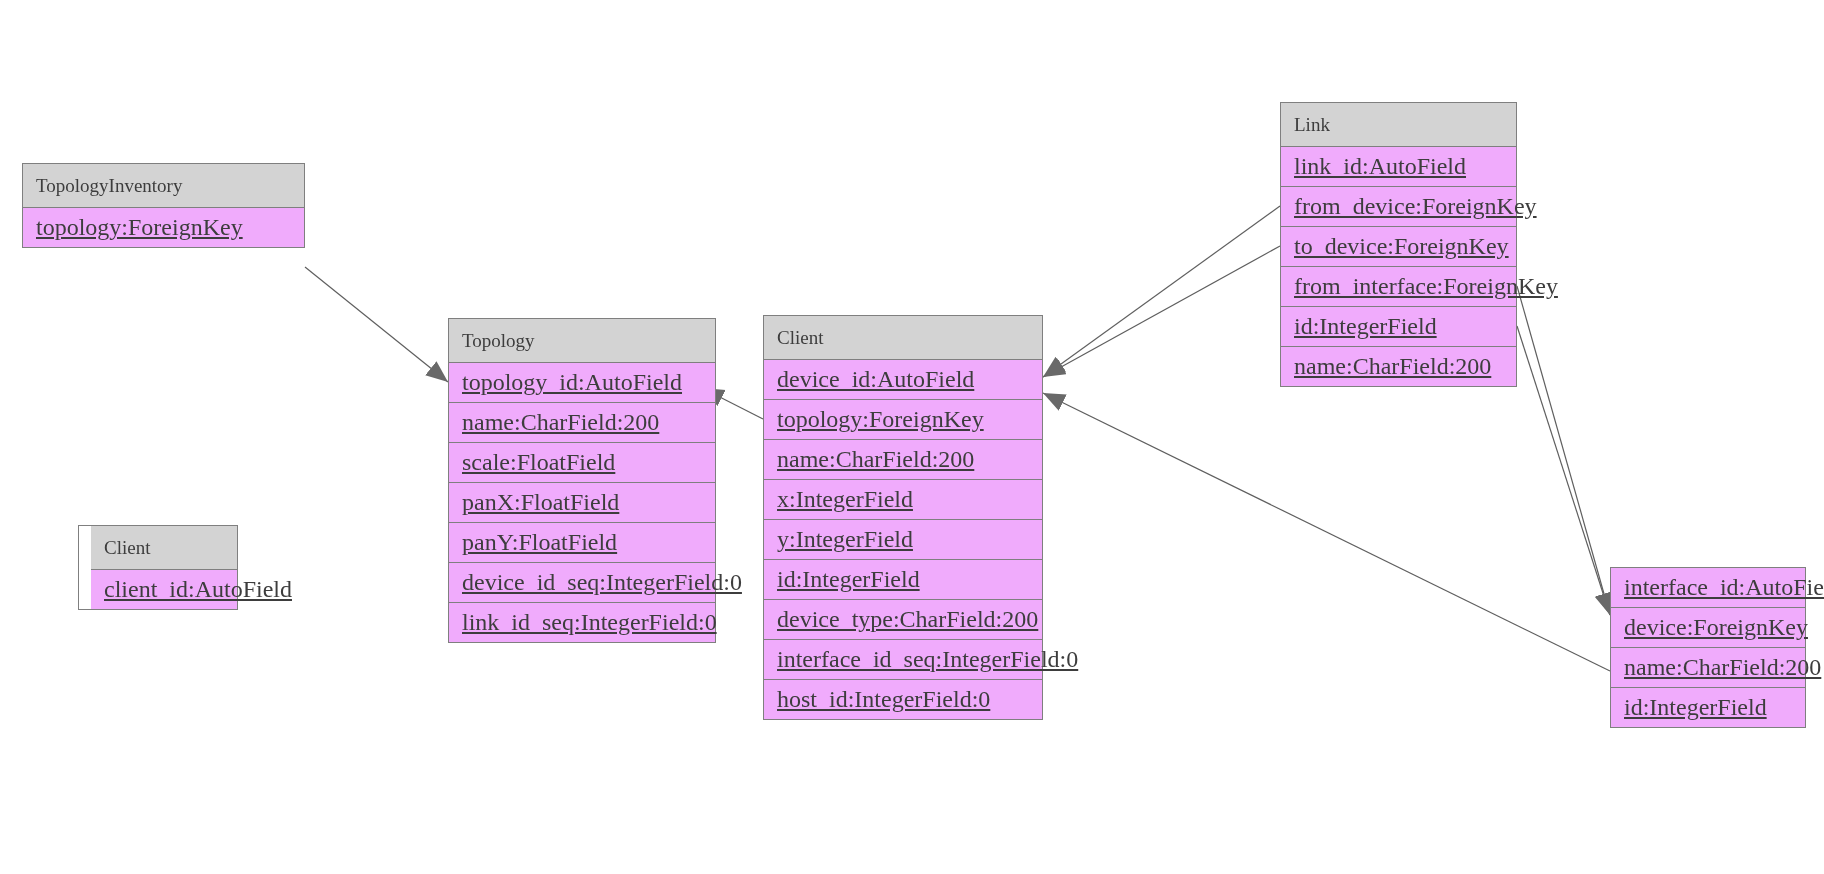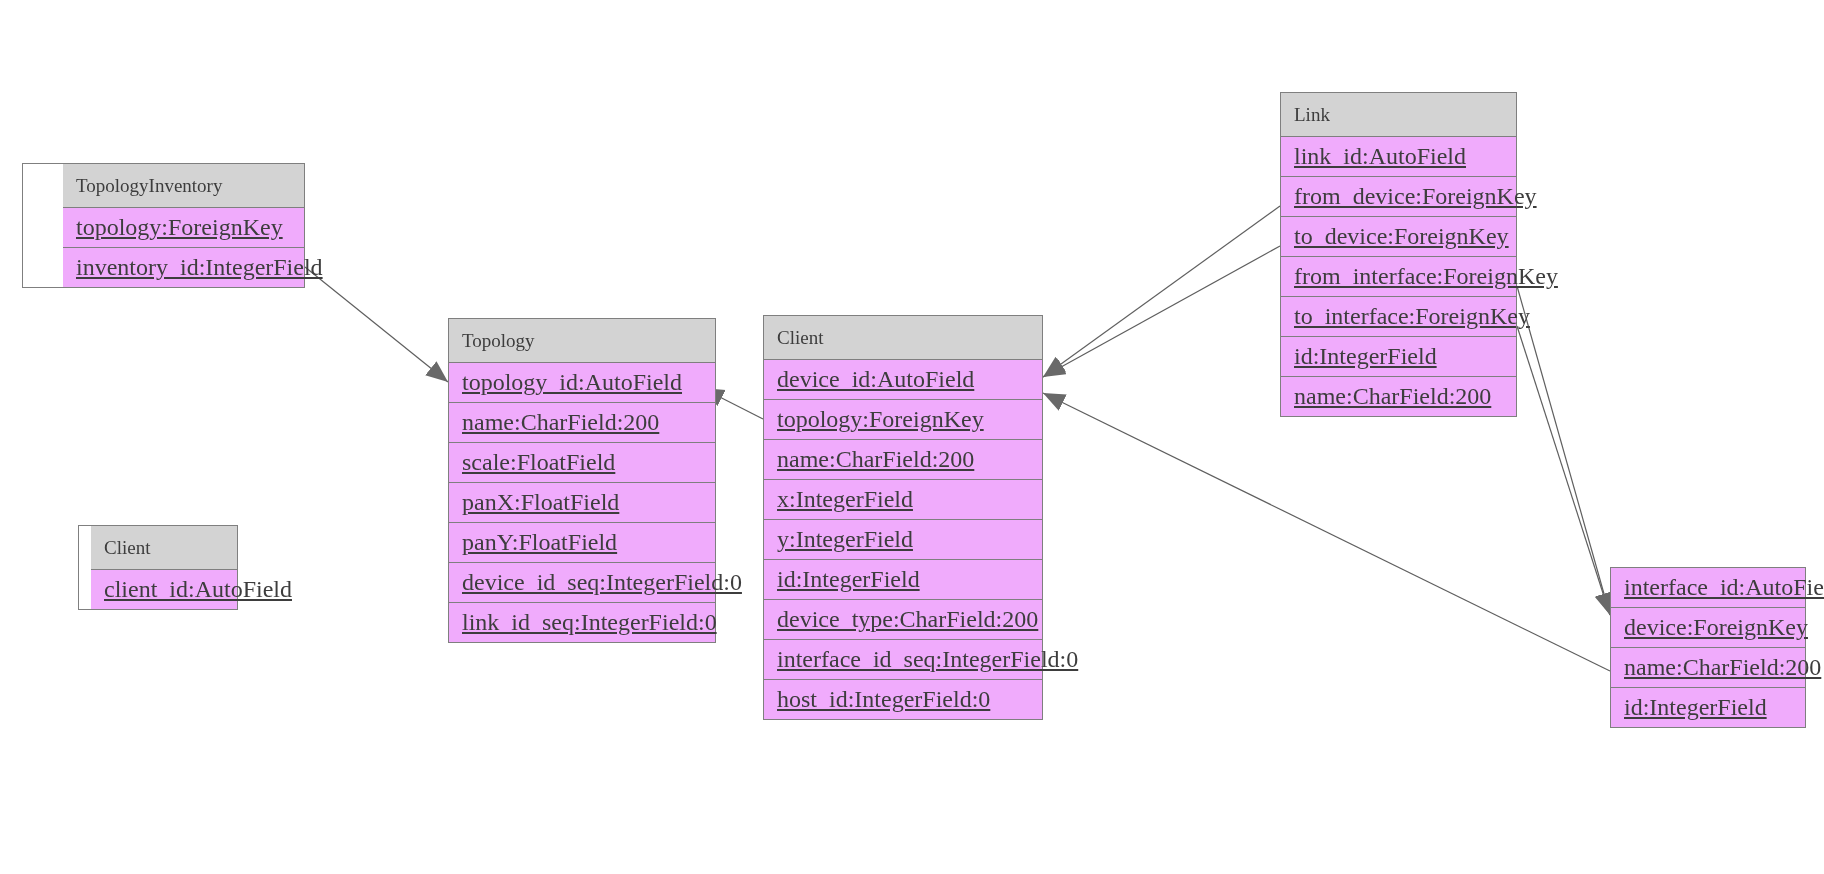--- a/index.html
+++ b/index.html
@@ -65,25 +65,24 @@
     </defs>
   <line x1="305" y1="267" x2="448" y2="382" marker-end="url(#arrowhead)"></line>
       <line x1="763" y1="419" x2="702" y2="388" marker-end="url(#arrowhead)"></line>
       <line x1="1280" y1="206" x2="1043" y2="377" marker-end="url(#arrowhead)"></line>
       <line x1="1280" y1="246" x2="1043" y2="377" marker-end="url(#arrowhead)"></line>
       <line x1="1610" y1="671" x2="1043" y2="393" marker-end="url(#arrowhead)"></line>
       <line x1="1517" y1="286" x2="1610" y2="615" marker-end="url(#arrowhead)"></line>
       <line x1="1517" y1="326" x2="1610" y2="615" marker-end="url(#arrowhead)"></line>
     </svg>
   <div id="entities">
-      <div class="entity" style="left: 22px; top: 163px; width: 283px; padding-left: 40px;">
+      <div class="entity" style="left: 22px; top: 163px; width: 283px;">
     <div class="entity-header">TopologyInventory</div>
     <div class="entity-rows">
           <div class="entity-row">topology:ForeignKey</div>
-          <div class="entity-row">inventory_id:IntegerField</div>
         </div>
   </div>
       <div class="entity" style="left: 448px; top: 318px; width: 268px;">
     <div class="entity-header">Topology</div>
     <div class="entity-rows">
           <div class="entity-row">topology_id:AutoField</div>
           <div class="entity-row">name:CharField:200</div>
           <div class="entity-row">scale:FloatField</div>
           <div class="entity-row">panX:FloatField</div>
           <div class="entity-row">panY:FloatField</div>
@@ -104,28 +103,27 @@
           <div class="entity-row">topology:ForeignKey</div>
           <div class="entity-row">name:CharField:200</div>
           <div class="entity-row">x:IntegerField</div>
           <div class="entity-row">y:IntegerField</div>
           <div class="entity-row">id:IntegerField</div>
           <div class="entity-row">device_type:CharField:200</div>
           <div class="entity-row">interface_id_seq:IntegerField:0</div>
           <div class="entity-row">host_id:IntegerField:0</div>
         </div>
   </div>
-      <div class="entity" style="left: 1280px; top: 92px; width: 237px;">
+      <div class="entity" style="left: 1280px; top: 102px; width: 237px;">
     <div class="entity-header">Link</div>
     <div class="entity-rows">
           <div class="entity-row">link_id:AutoField</div>
           <div class="entity-row">from_device:ForeignKey</div>
           <div class="entity-row">to_device:ForeignKey</div>
           <div class="entity-row">from_interface:ForeignKey</div>
-          <div class="entity-row">to_interface:ForeignKey</div>
           <div class="entity-row">id:IntegerField</div>
           <div class="entity-row">name:CharField:200</div>
         </div>
   </div>
       <div class="entity" style="left: 1610px; top: 567px; width: 196px;">
     <div class="entity-rows">
           <div class="entity-row">interface_id:AutoField</div>
           <div class="entity-row">device:ForeignKey</div>
           <div class="entity-row">name:CharField:200</div>
           <div class="entity-row">id:IntegerField</div>

